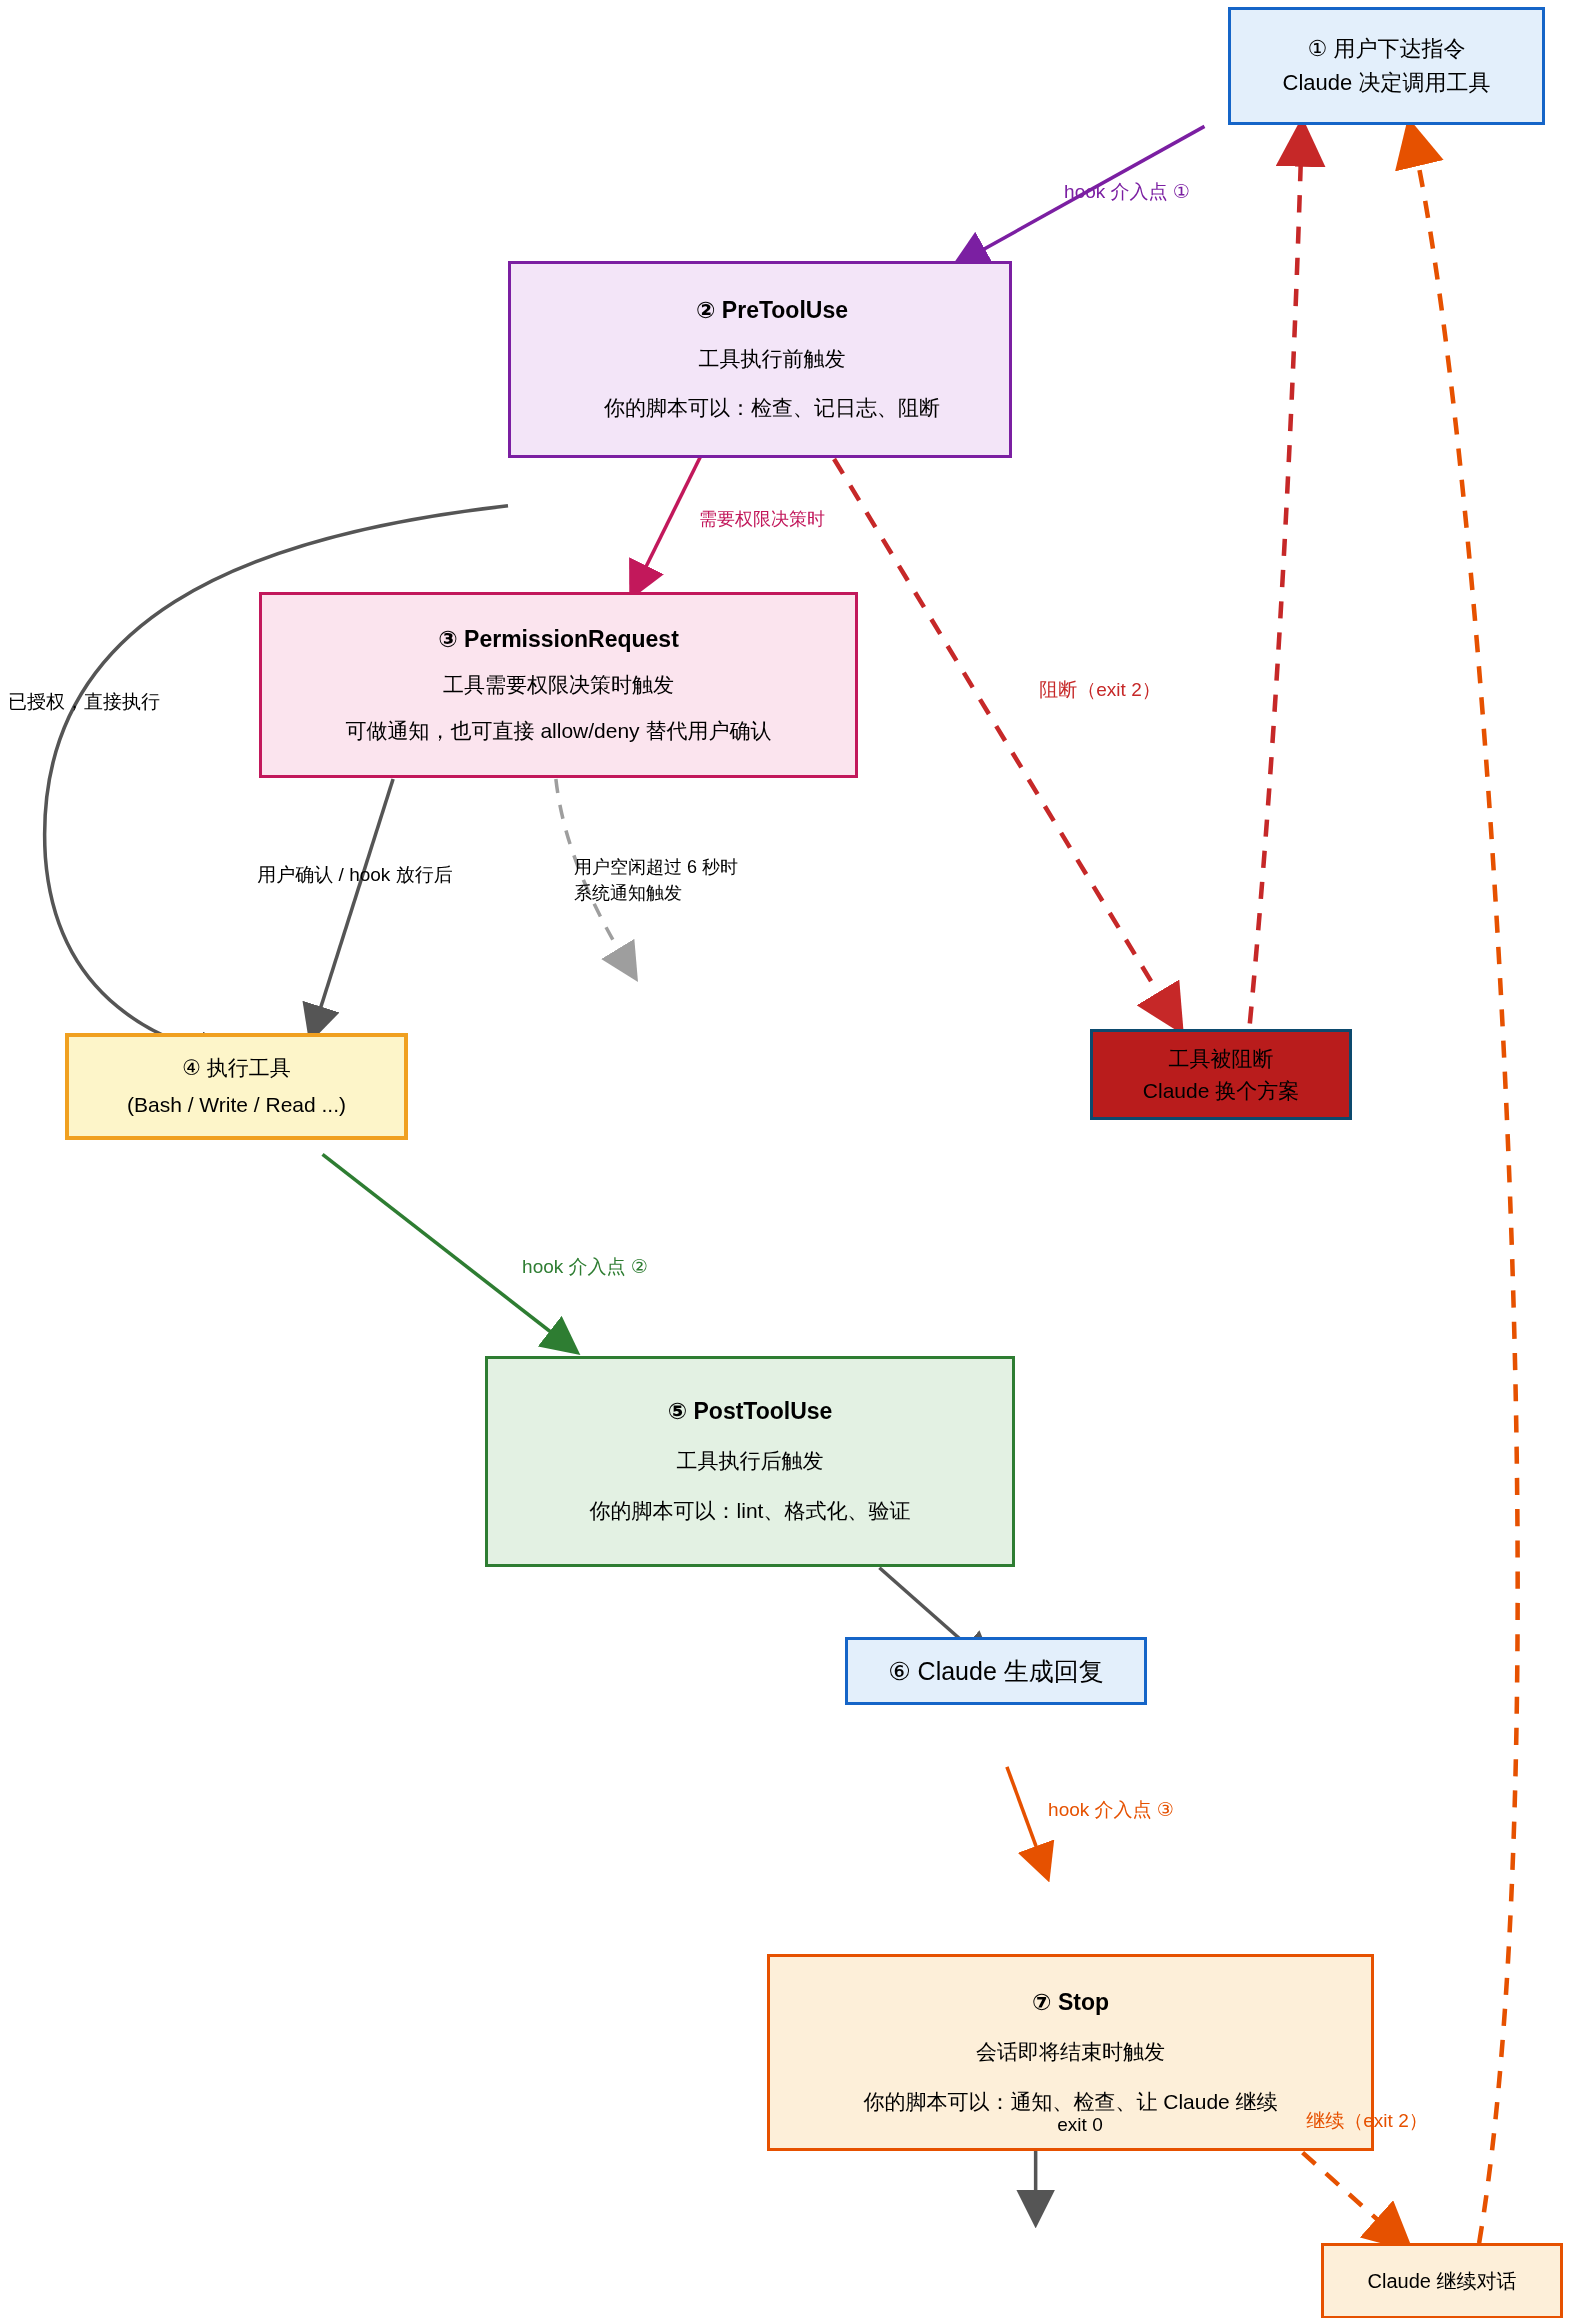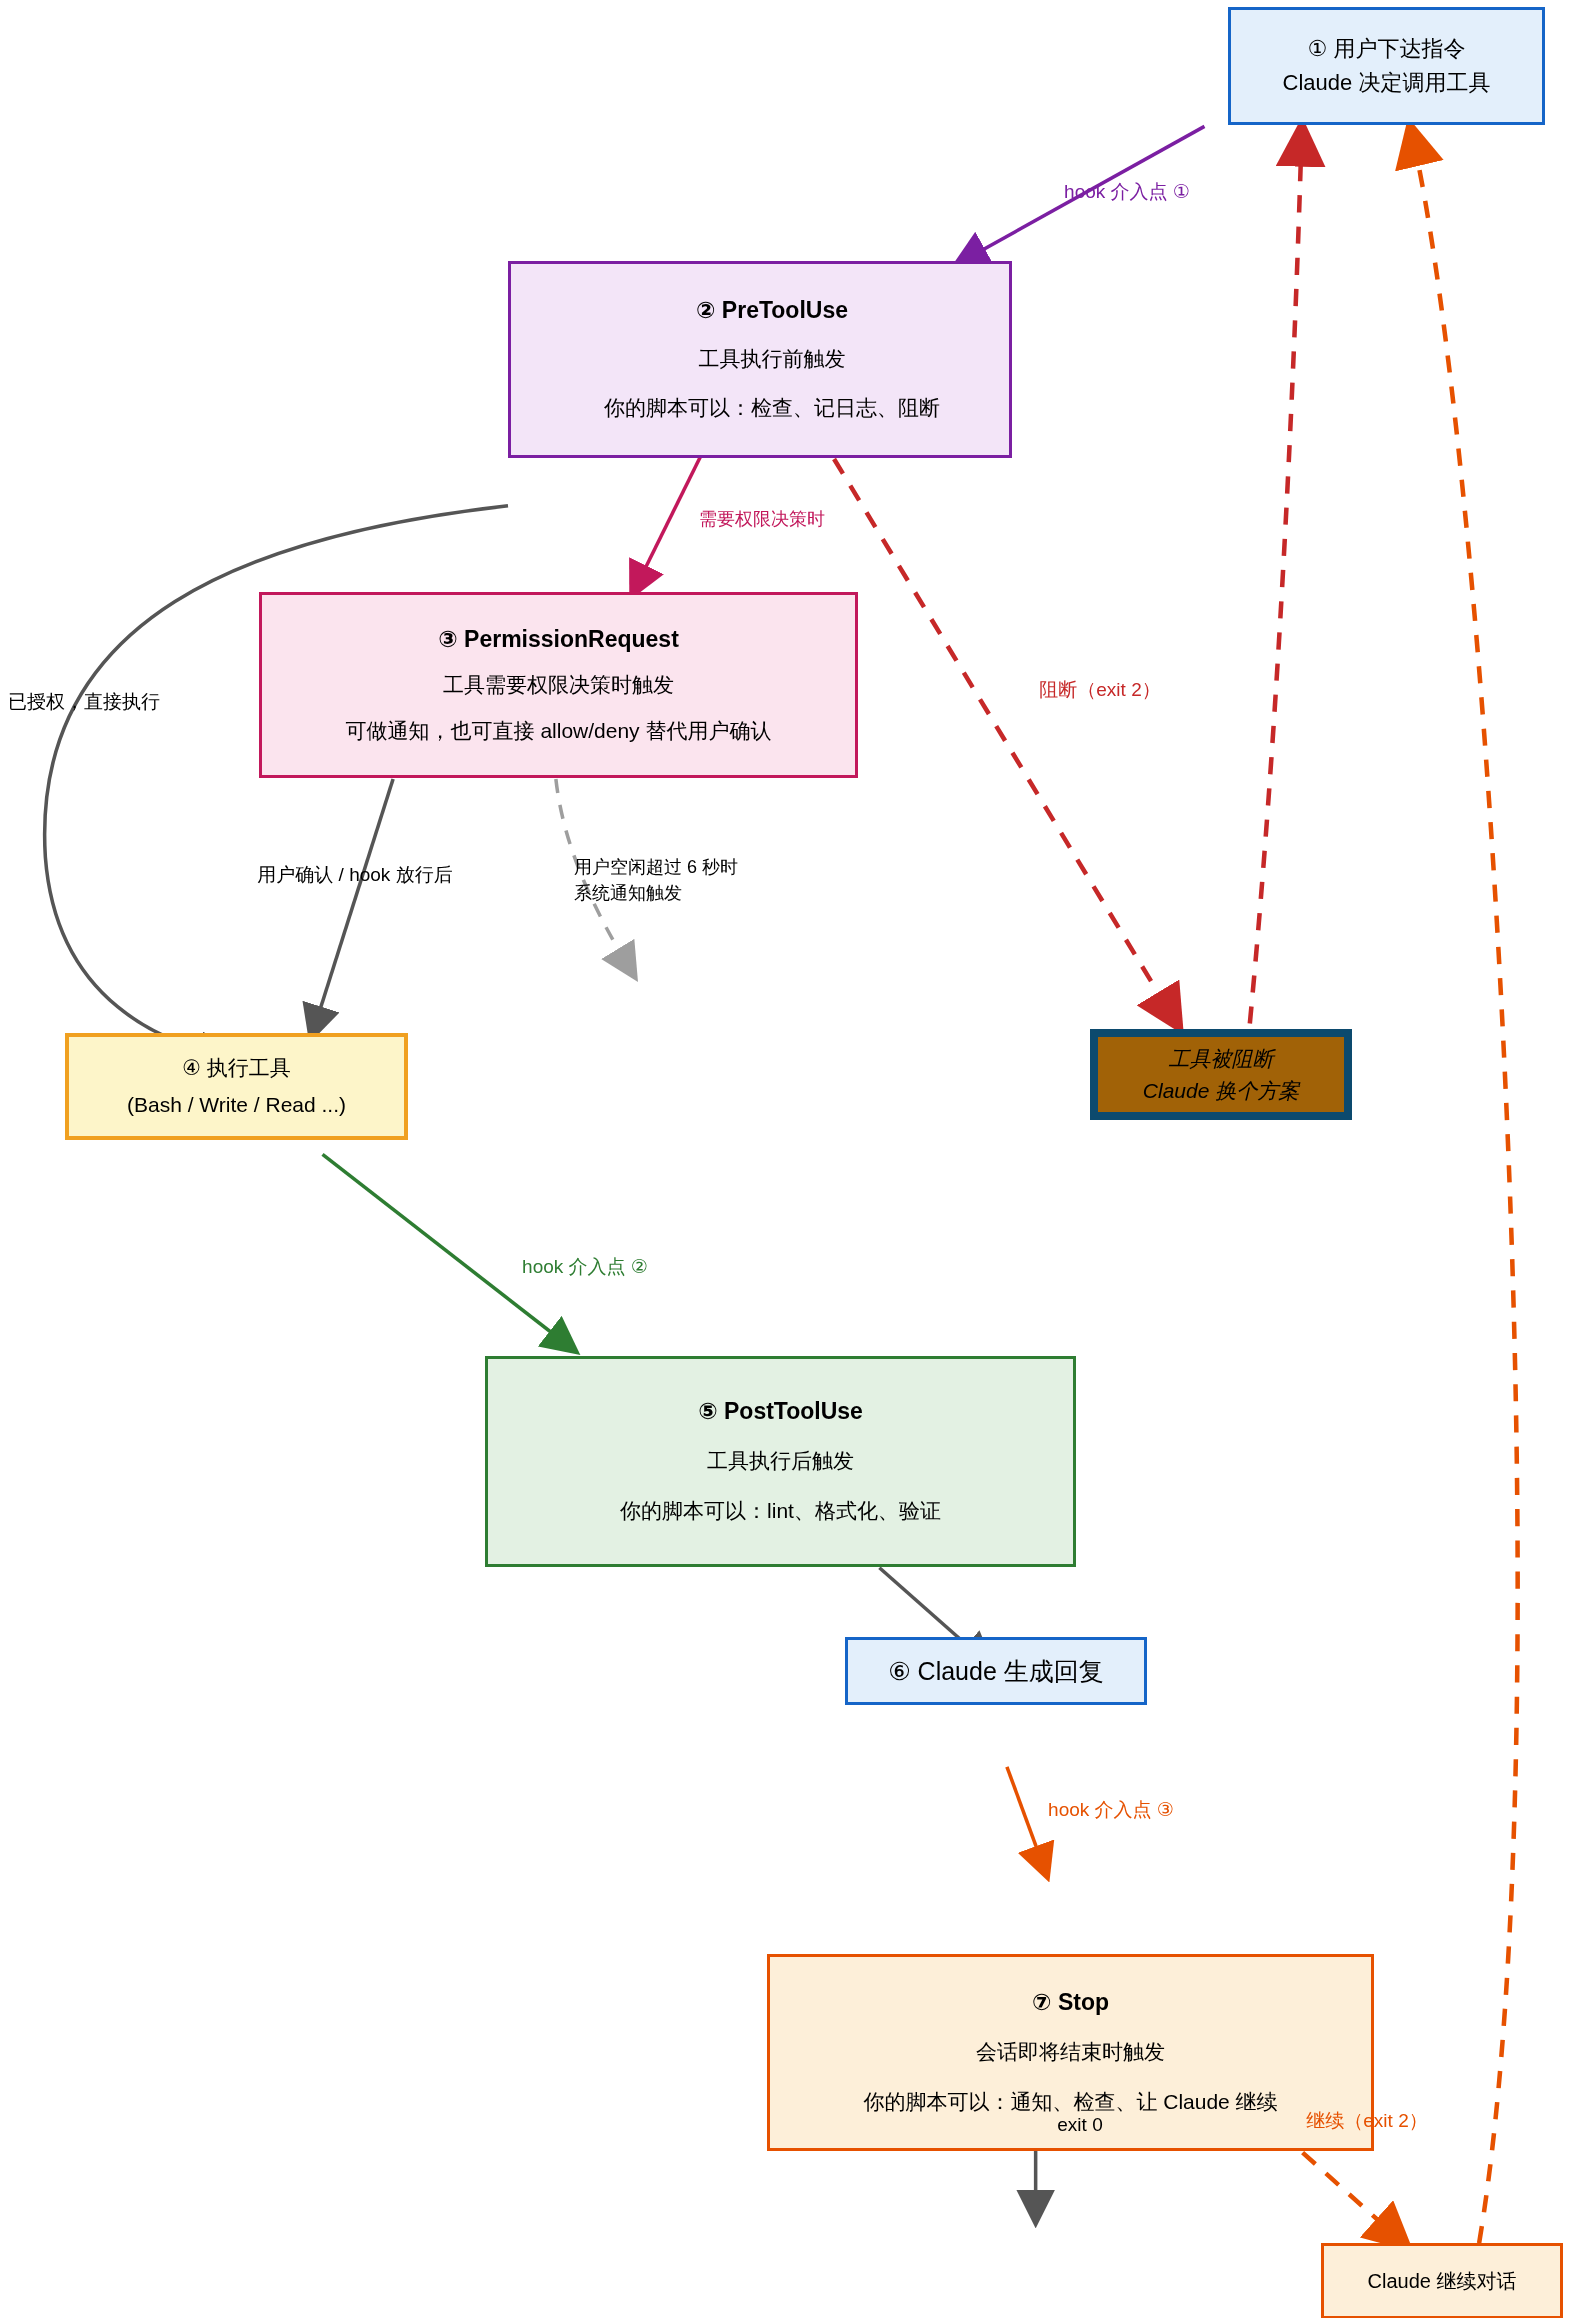--- a/index.html
+++ b/index.html
@@ -12,21 +12,21 @@
   .node .ln{white-space:nowrap;}
   .edge-label{position:absolute;white-space:nowrap;transform:translate(-50%,-50%);
               line-height:1.45;}
 
   
   .n-blue   {background:#e3effb;border:3px solid #1565c8;}
   .n-purple {background:#f3e5f8;border:3px solid #7b1fa2;}
   .n-pink   {background:#fbe4ee;border:3px solid #c2185b;}
   .n-yellow {background:#fdf5c9;border:4px solid #f0a020;}
   .n-green  {background:#e3f1e3;border:3px solid #2e7d32;}
-  .n-red    {background:#a16207;border:8px solid #0c4a6e;font-style:italic;}
+  .n-red    {background:#b91c1c;border:3px solid #0c4a6e;}
   .n-orange {background:#fdefd9;border:3px solid #e65100;}
   .n-dashed {background:#f4f4f4;border:3px dashed #9e9e9e;}
   .n-ellipse{background:#bfe3c3;border:2.5px solid #2e7d32;border-radius:50%;}
 
   .hl{background:#dcdcdc;padding:1px 5px;}
 </style>
 </head>
 <body>
 
 <div id="stage">
@@ -104,21 +104,21 @@
     <div class="ln" style="margin-bottom:7px;">④ 执行工具</div>
     <div class="ln">(Bash / Write / Read ...)</div>
   </div>
 
 
   <div class="node n-red" style="left:1090px;top:1029px;width:262px;height:91px;font-size:21px;line-height:1.5;">
     <div class="ln">工具被阻断</div>
     <div class="ln">Claude 换个方案</div>
   </div>
 
-  <div class="node n-green" style="left:485px;top:1356px;width:591px;height:211px;font-size:21px;">
+  <div class="node n-green" style="left:485px;top:1356px;width:530px;height:211px;font-size:21px;">
     <div class="ttl" style="font-size:23px;margin-bottom:22px;">⑤ PostToolUse</div>
     <div class="ln" style="margin-bottom:22px;">工具执行后触发</div>
     <div class="ln">你的脚本可以：lint、格式化、验证</div>
   </div>
 
   <div class="node n-blue" style="left:845px;top:1637px;width:302px;height:68px;font-size:25px;">
     <div class="ln">⑥ Claude 生成回复</div>
   </div>
 
   <div class="node n-orange" style="left:767px;top:1954px;width:607px;height:197px;font-size:21px;">

